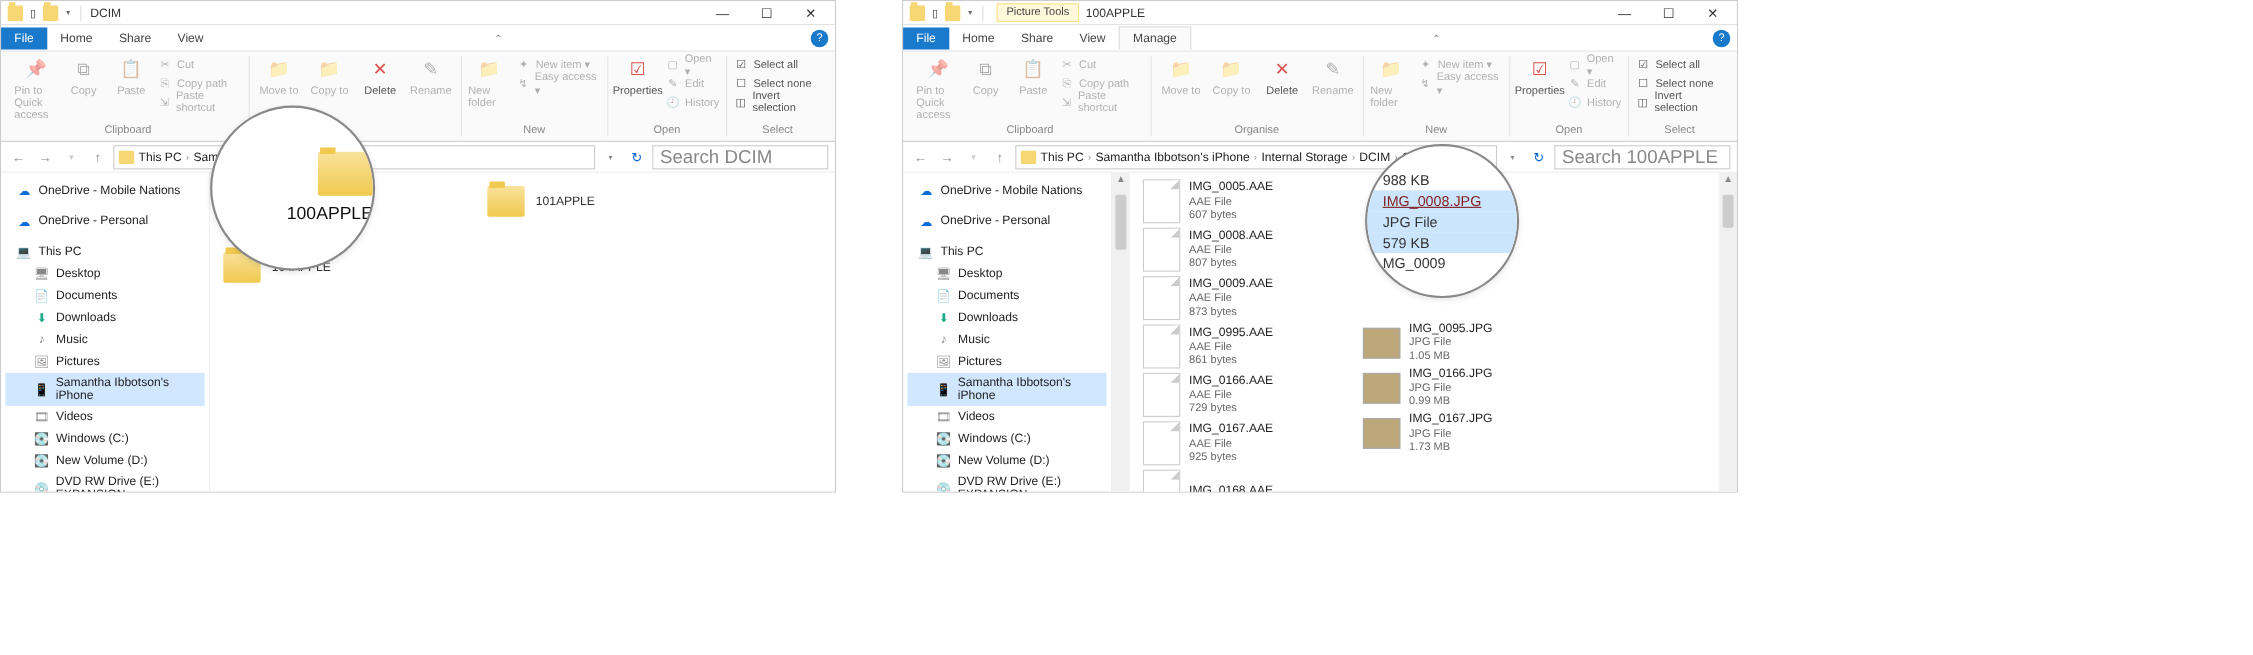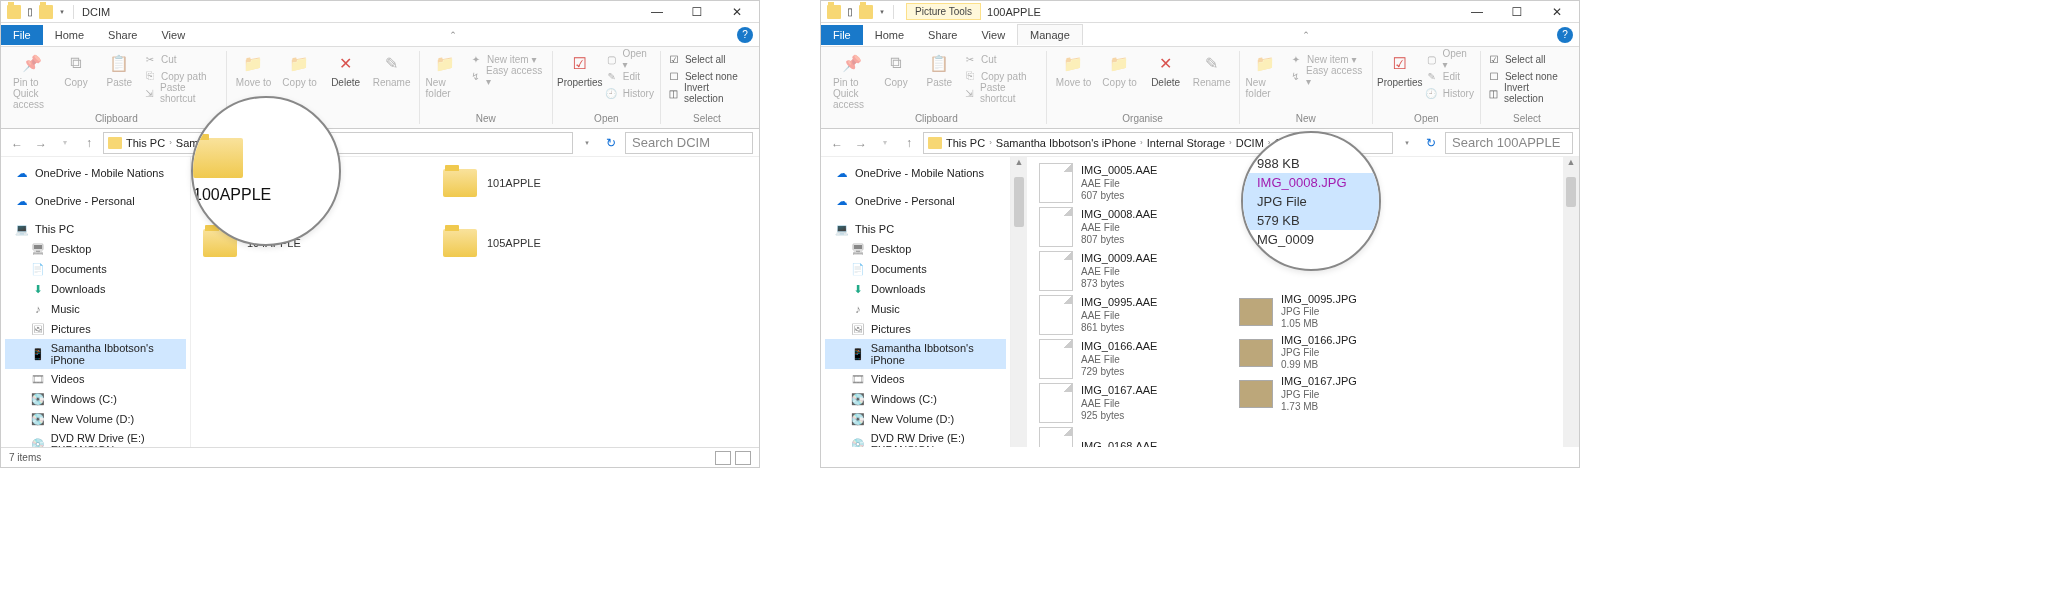--- a/index.html
+++ b/index.html
@@ -24,41 +24,41 @@
   .big-btn { display: flex; flex-direction: column; align-items: center; width: 42px; font-size: 10px; color: #555; gap: 2px; }
   .big-btn .ic { width: 24px; height: 24px; display: flex; align-items: center; justify-content: center; font-size: 16px; }
   .small-list { display: flex; flex-direction: column; gap: 1px; font-size: 10px; color: #555; }
   .small-list div { display: flex; align-items: center; gap: 4px; height: 16px; }
   .small-list .ic { width: 14px; text-align: center; }
   .addrbar { display: flex; align-items: center; height: 28px; border-bottom: 1px solid #eee; padding: 2px 6px; gap: 4px; }
   .navbtn { width: 20px; height: 20px; display: flex; align-items: center; justify-content: center; color: #888; font-size: 12px; }
   .breadcrumb { flex: 1; display: flex; align-items: center; border: 1px solid #ccc; height: 22px; padding: 0 4px; font-size: 11px; color: #222; overflow: hidden; white-space: nowrap; }
   .breadcrumb .sep { color: #888; padding: 0 4px; font-size: 8px; }
   .breadcrumb .folder-ico { width: 14px; height: 12px; background: #f7d774; border-radius: 1px; margin-right: 4px; flex: none; }
-  .search { width: 128px; border: 1px solid #ccc; height: 22px; padding: 0 6px; font-size: 13px; color: #888; display: flex; align-items: center; }
+  .search { width: 160px; border: 1px solid #ccc; height: 22px; padding: 0 6px; font-size: 17px; color: #888; display: flex; align-items: center; }
   .body { display: flex; height: 290px; }
   .nav { width: 190px; border-right: 1px solid #eee; padding: 6px 4px; overflow: hidden; font-size: 11px; }
   .nav .item { display: flex; align-items: center; gap: 6px; padding: 3px 4px 3px 10px; color: #222; }
   .nav .item.indent { padding-left: 26px; }
   .nav .item.selected { background: #d0e7ff; }
   .nav .nic { width: 14px; height: 14px; display: inline-flex; align-items: center; justify-content: center; font-size: 11px; }
   .content { flex: 1; padding: 6px 12px; display: flex; flex-wrap: wrap; align-content: flex-start; gap: 10px 40px; overflow: hidden; position: relative; }
   .folder { display: flex; align-items: center; gap: 10px; width: 200px; height: 40px; }
   .folder-ico-big { width: 34px; height: 28px; background: linear-gradient(#f9e29c,#f0c94e); border-radius: 2px; position: relative; }
   .folder-ico-big::before { content:""; position:absolute; top:-4px; left:2px; width:14px; height:6px; background:#f0c94e; border-radius:1px 1px 0 0; }
   .file-item { display: flex; align-items: center; gap: 8px; width: 180px; }
   .file-ico { width: 34px; height: 40px; border: 1px solid #ccc; background: #fff; position: relative; }
   .file-ico::after { content:""; position:absolute; top:0; right:0; width:8px; height:8px; background:linear-gradient(135deg,#fff 50%,#ccc 50%); }
   .thumb { width: 34px; height: 28px; background: #bca77a; border: 1px solid #aaa; }
   .meta { display: flex; flex-direction: column; font-size: 10px; color: #666; line-height: 1.2; }
   .meta .name { color: #222; font-size: 11px; }
   .status { border-top: 1px solid #ddd; padding: 3px 8px; font-size: 10px; color: #555; display: flex; gap: 16px; align-items: center; height: 20px; }
   .status .viewicons { margin-left: auto; display: flex; gap: 4px; }
   .status .viewicons div { width: 16px; height: 14px; border: 1px solid #aaa; }
-  .circle-overlay { position: absolute; border: 2px solid #888; border-radius: 50%; background: #fff; display: flex; flex-direction: column; align-items: flex-start; justify-content: center; overflow: hidden; z-index: 50; box-shadow: 0 2px 6px rgba(0,0,0,0.1); }
+  .circle-overlay { position: absolute; border: 2px solid #888; border-radius: 50%; background: #fff; display: flex; flex-direction: column; align-items: flex-end; justify-content: center; overflow: hidden; z-index: 50; box-shadow: 0 2px 6px rgba(0,0,0,0.1); }
   .circle1 { left: 190px; top: 95px; width: 150px; height: 150px; }
   .circle1 .folder-ico-big { width: 50px; height: 40px; margin-bottom: 8px; }
   .circle1 .label { font-size: 16px; font-weight: 500; color: #111; }
   .circle2 { left: 420px; top: 130px; width: 140px; height: 140px; }
   .circle2 .row { text-align: left; width: 100%; padding: 2px 14px; font-size: 13px; color: #333; }
   .circle2 .sel { background: #cce5ff; }
   .scrollbar { width: 16px; background: #f0f0f0; display: flex; flex-direction: column; align-items: center; }
   .scrollbar .arrow { height: 16px; font-size: 9px; color: #888; }
   .scrollbar .thumbv { width: 10px; height: 50px; background: #ccc; margin-top: 4px; border-radius: 2px; }
   .dimmed { opacity: 0.45; }
@@ -259,37 +259,26 @@
         <div style="display: flex; flex-direction: column; gap: 20px;">
           <div class="folder">
             <div class="folder-ico-big"></div>
             <span></span>
           </div>
           <div class="folder">
             <div class="folder-ico-big"></div>
             <span>104APPLE</span>
           </div>
         </div>
-        <div style="display: flex; flex-direction: column; gap: 20px;">
+        <div style="display: flex; flex-direction: column; gap: 5px;">
           <div class="folder">
             <div class="folder-ico-big"></div>
             <span>101APPLE</span>
           </div>
-          <div class="folder">
-            <div class="folder-ico-big"></div>
-            <span>105APPLE</span>
-          </div>
-        </div>
-      </div>
-  </div>
-  <div class="status">
-    <span>7 items</span>
-    <div class="viewicons">
-        <div></div>
-        <div></div>
+        </div>
       </div>
   </div>
   <div class="circle-overlay circle1">
     <div class="folder-ico-big"></div>
     <div class="label">100APPLE</div>
   </div>
 </div>
 
 <div class="app">
   <div class="titlebar">
@@ -573,18 +562,18 @@
           </div>
         </div>
       </div>
     <div class="scrollbar">
         <span class="arrow">▲</span>
         <div class="thumbv" style="height:30px;"></div>
       </div>
   </div>
   <div class="circle-overlay circle2">
     <div class="row">988 KB</div>
-    <div class="row sel" style="font-weight:500;color:#a21caf;">IMG_0008.JPG</div>
+    <div class="row sel" style="font-weight:500;color:#7f1d1d;text-decoration:underline;">IMG_0008.JPG</div>
     <div class="row sel">JPG File</div>
     <div class="row sel">579 KB</div>
     <div class="row">MG_0009</div>
   </div>
 </div>
 
 </body></html>

